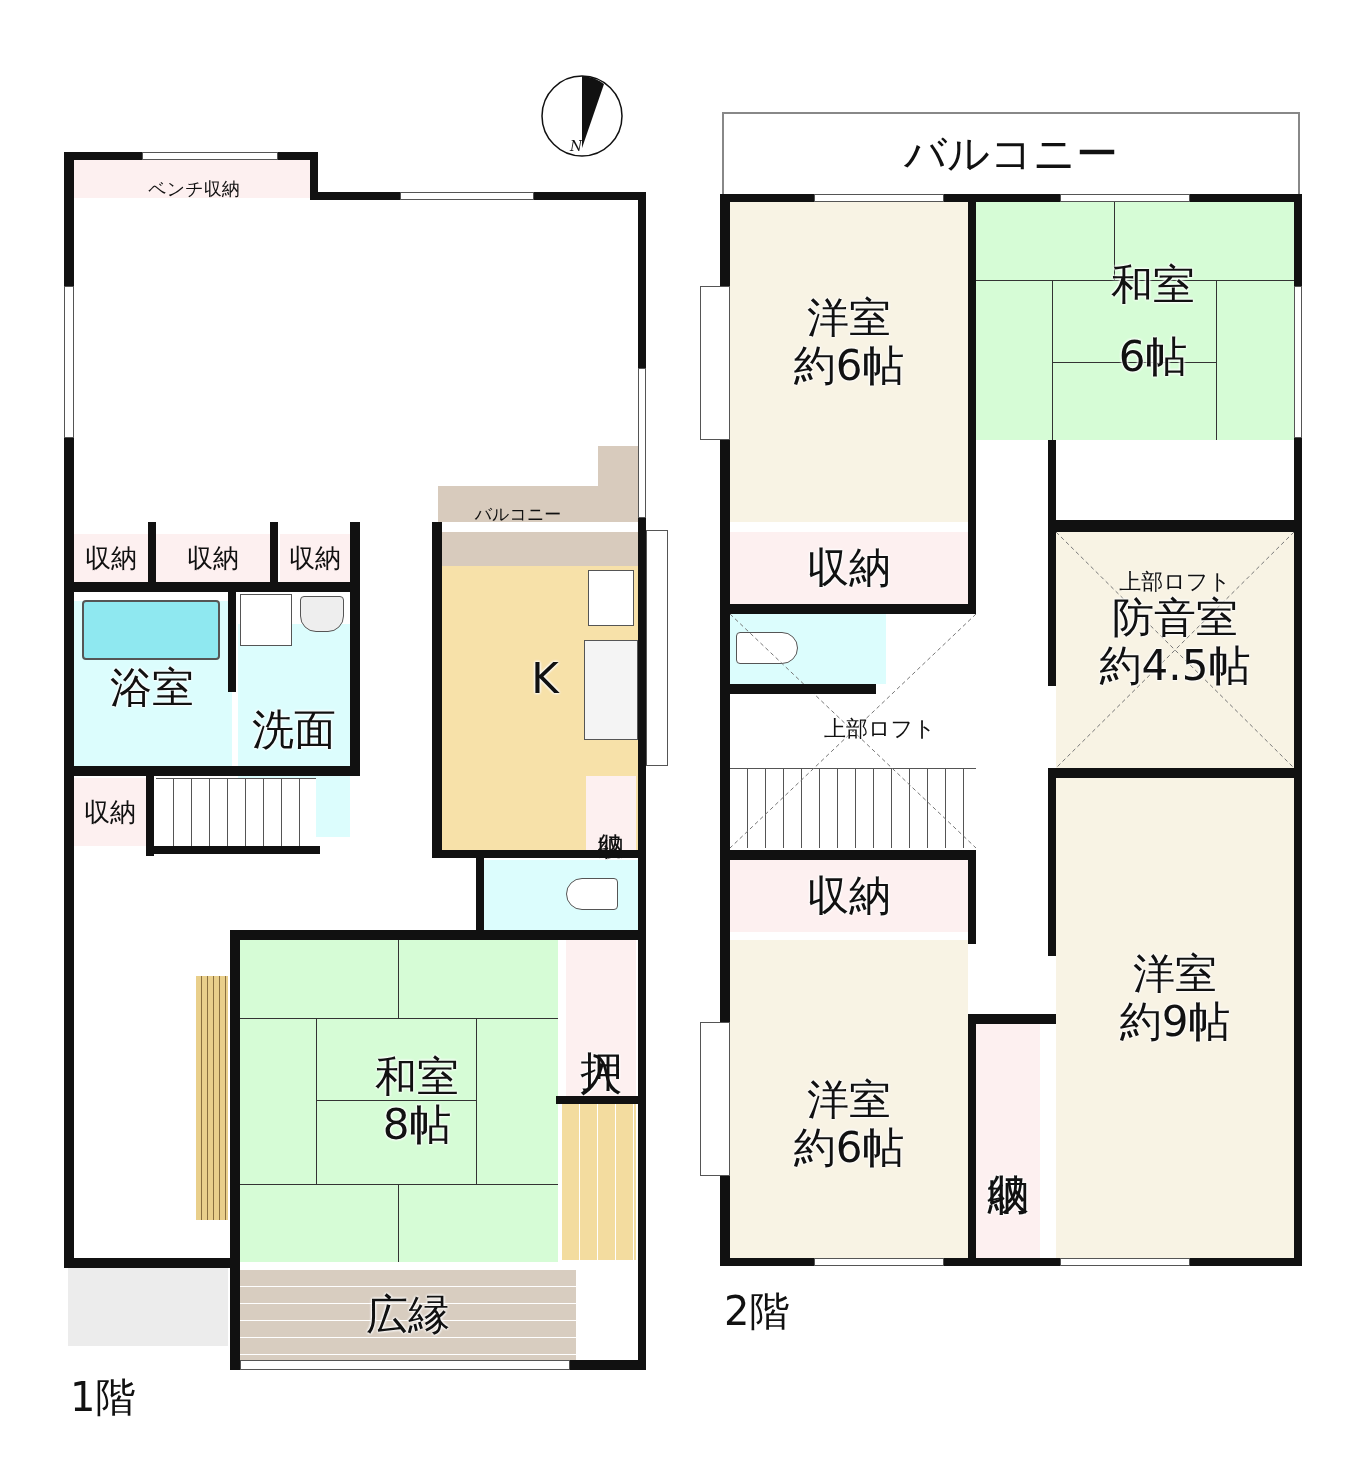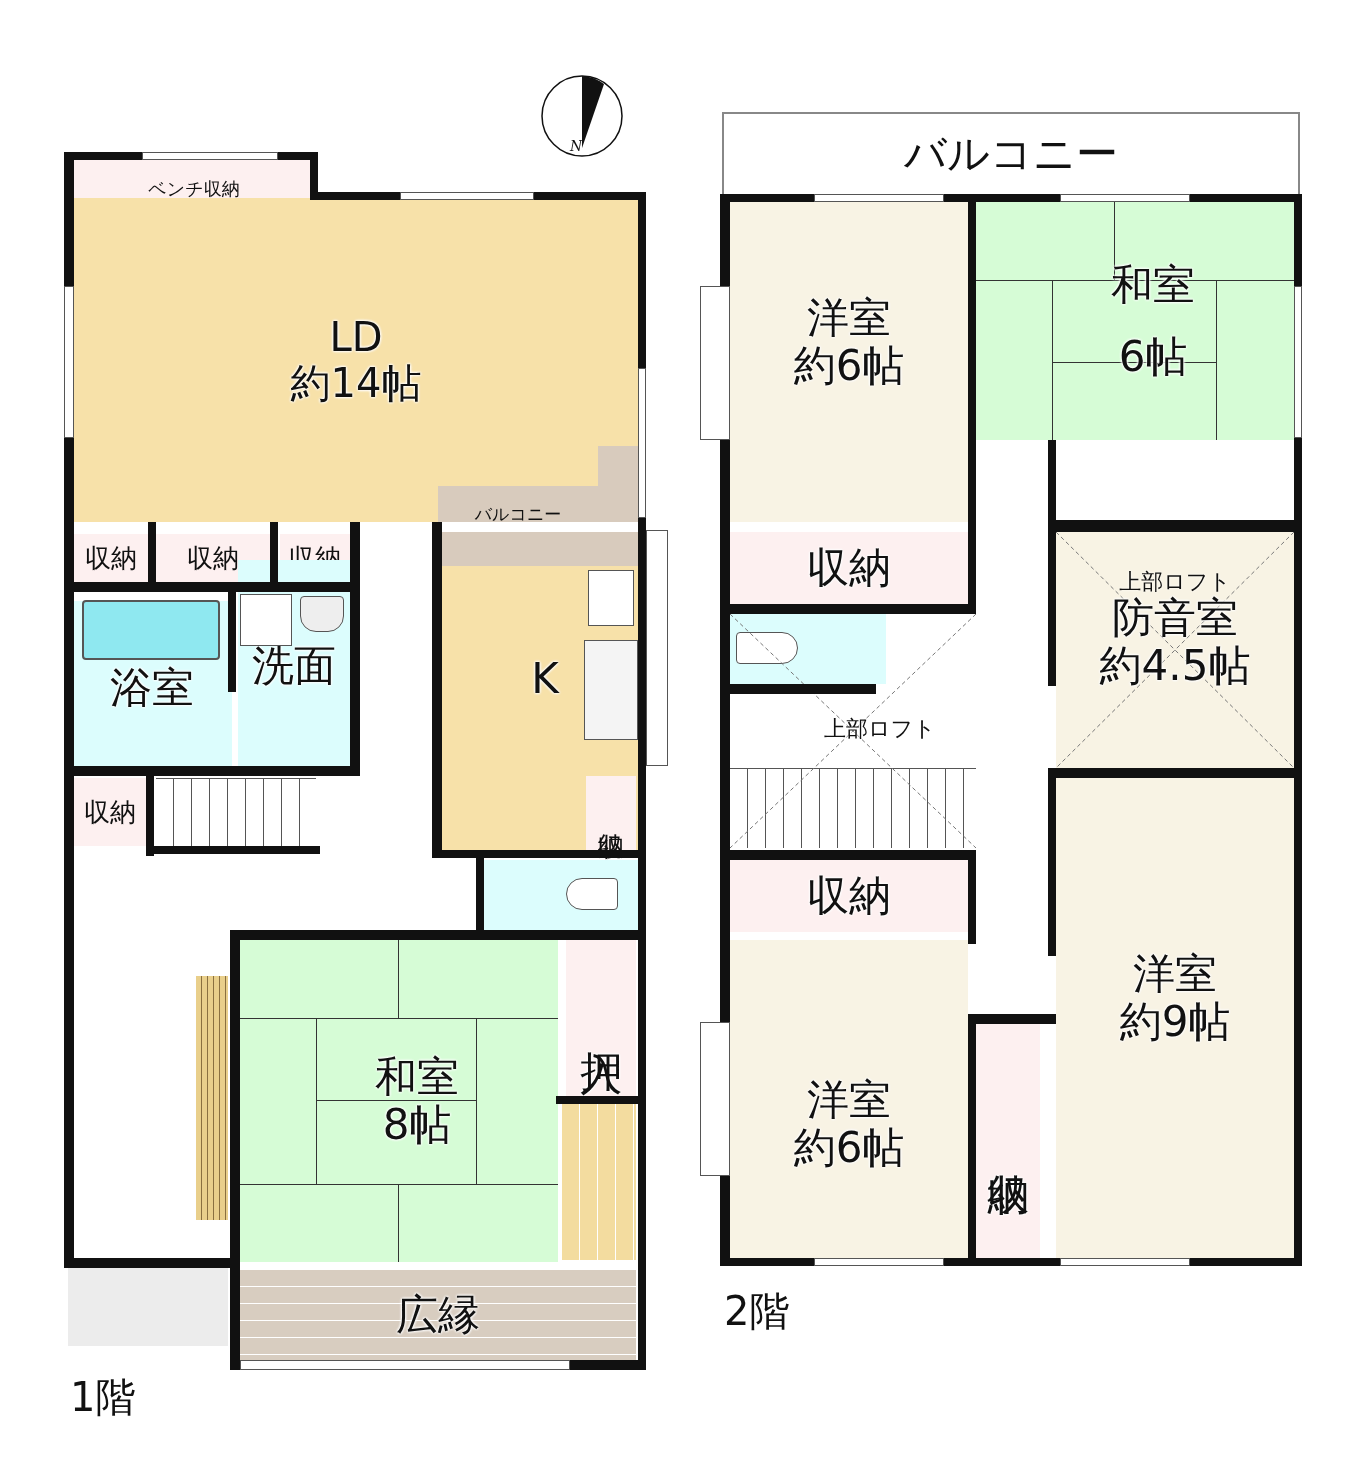--- a/index.html
+++ b/index.html
@@ -35,24 +35,20 @@
   </svg>
   <span class="abs" style="left:30px;top:64px;font-size:14px;font-style:italic;font-family:'DejaVu Serif',serif;">N</span>
 </div>
 
 <div class="abs" style="left:0;top:0;width:680px;height:1477px;">
 
   <div class="room c-storage" style="left:74px;top:160px;width:240px;height:38px;">
     <span class="lbl-xs">ベンチ収納</span>
   </div>
 
-  <div class="room c-ld" style="left:74px;top:198px;width:564px;height:324px;">
-    <span class="lbl" style="font-size:40px;">LD</span>
-    <span class="lbl" style="font-size:40px;">約14帖</span>
-  </div>
   <div class="abs c-ld" style="left:314px;top:160px;width:4px;height:40px;background:#111;"></div>
 
   <div class="room c-counter" style="left:438px;top:486px;width:160px;height:36px;">
     <span class="lbl-xs" style="font-size:17px;">バルコニー</span>
   </div>
   <div class="abs c-counter" style="left:598px;top:446px;width:40px;height:76px;"></div>
   <div class="abs c-counter" style="left:442px;top:532px;width:196px;height:34px;"></div>
 
   <div class="room c-storage" style="left:74px;top:534px;width:74px;height:48px;">
     <span class="lbl-sm">収納</span>
@@ -62,21 +58,21 @@
   </div>
   <div class="room c-storage" style="left:280px;top:534px;width:70px;height:48px;">
     <span class="lbl-sm">収納</span>
   </div>
 
   <div class="room c-wet" style="left:72px;top:592px;width:160px;height:174px;margin-top:9px;">
     <span class="lbl">浴室</span>
   </div>
   <div class="abs" style="left:82px;top:600px;width:138px;height:60px;background:#8fe8f0;border:2px solid #555;border-radius:4px;"></div>
 
-  <div class="room c-wet" style="left:238px;top:560px;width:112px;height:213px;">
+  <div class="room c-wet" style="left:238px;top:624px;width:112px;height:213px;">
     <span class="lbl">洗面</span>
   </div>
   <div class="abs" style="left:300px;top:596px;width:44px;height:36px;background:#eee;border:1px solid #555;border-radius:4px 4px 16px 16px;"></div>
   <div class="abs" style="left:240px;top:594px;width:52px;height:52px;background:#fff;border:1px solid #555;"></div>
 
   <div class="room c-ld" style="left:442px;top:566px;width:196px;height:286px;">
     <span class="lbl" style="margin-top:-60px;margin-right:-10px;">K</span>
   </div>
   <div class="abs" style="left:588px;top:570px;width:46px;height:56px;background:#fff;border:1px solid #555;"></div>
   <div class="abs" style="left:584px;top:640px;width:54px;height:100px;background:#f4f4f4;border:1px solid #555;"></div>
@@ -106,21 +102,21 @@
   </div>
 
   <div class="room c-storage" style="left:566px;top:940px;width:70px;height:156px;">
     <span class="lbl" style="writing-mode:vertical-rl;">押入</span>
   </div>
   <div class="abs c-wood" style="left:562px;top:1104px;width:74px;height:156px;background:repeating-linear-gradient(90deg,#f3dc9f 0 17px,#fff3 17px 18px);"></div>
   <div class="abs c-wood" style="left:196px;top:976px;width:32px;height:244px;background:repeating-linear-gradient(90deg,#e9cf8b 0 5px,#8a7040 5px 6px);"></div>
 
   <div class="abs c-genkan" style="left:68px;top:1266px;width:160px;height:80px;"></div>
 
-  <div class="room c-engawa" style="left:240px;top:1270px;width:396px;height:90px;background:repeating-linear-gradient(180deg,#d8cdc0 0 16px,#fff 16px 17px);">
+  <div class="room c-engawa" style="left:240px;top:1270px;width:336px;height:90px;background:repeating-linear-gradient(180deg,#d8cdc0 0 16px,#fff 16px 17px);">
     <span class="lbl">広縁</span>
   </div>
 
   <div class="wall" style="left:64px;top:152px;width:10px;height:1114px;"></div>
   <div class="wall" style="left:64px;top:152px;width:254px;height:8px;"></div>
   <div class="wall" style="left:310px;top:152px;width:8px;height:48px;"></div>
   <div class="wall" style="left:310px;top:192px;width:336px;height:8px;"></div>
   <div class="wall" style="left:638px;top:192px;width:8px;height:1176px;"></div>
   <div class="wall" style="left:64px;top:582px;width:296px;height:10px;"></div>
   <div class="wall" style="left:350px;top:522px;width:10px;height:250px;"></div>

